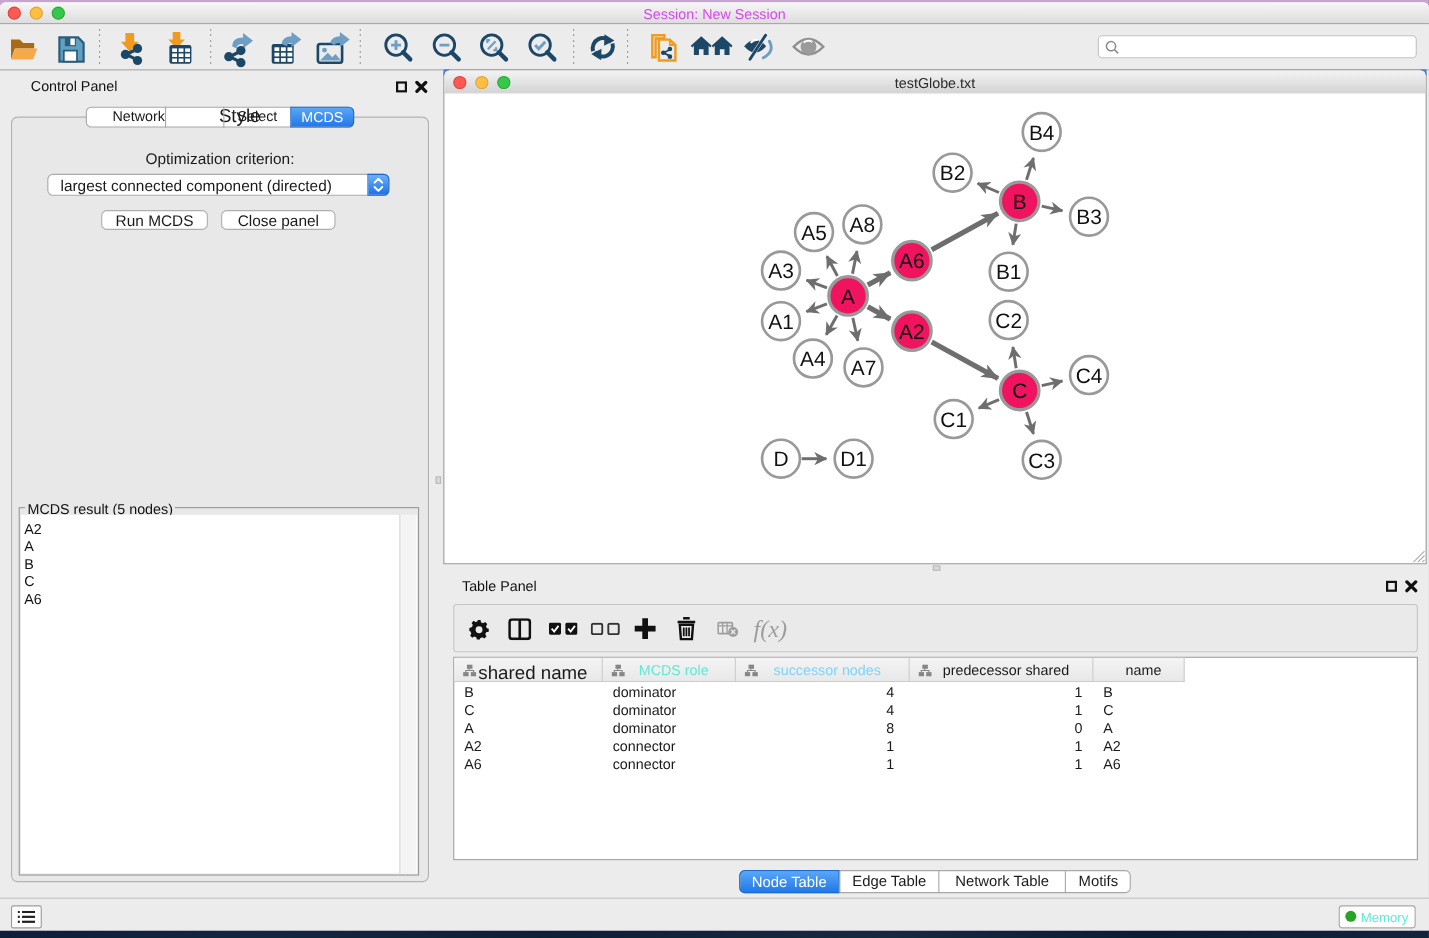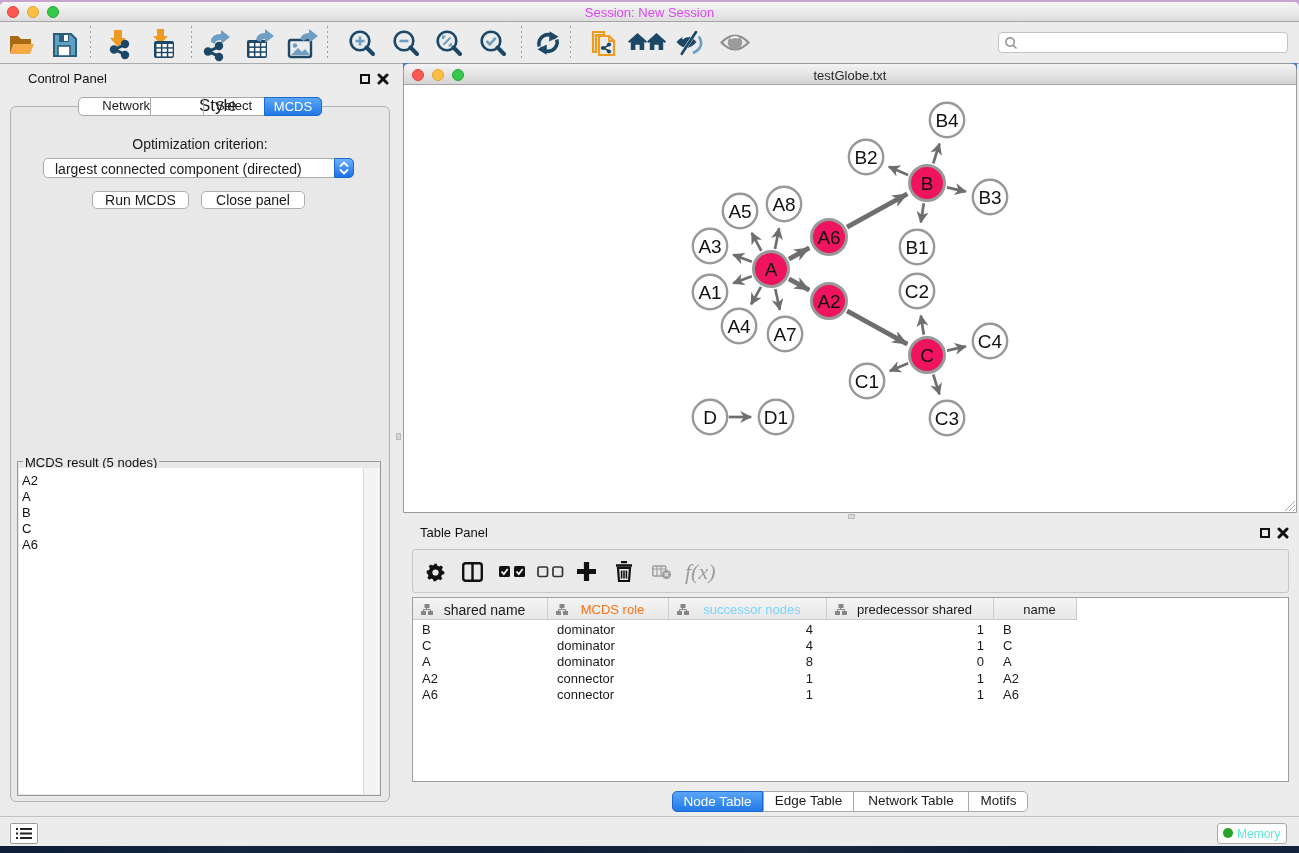--- a/index.html
+++ b/index.html
@@ -325,31 +325,31 @@
 <svg class="abs" style="left:652px;top:564px;" width="20" height="16" viewBox="0 0 20 16">
     <rect x="0.8" y="2" width="13" height="10" rx="1" fill="none" stroke="#9d9d9d" stroke-width="1.5"></rect>
     <path d="M0.8 5 h13 M5 2 v10 M9 2 v10" stroke="#9d9d9d" stroke-width="1.2"></path>
     <circle cx="14.5" cy="10.5" r="4.5" fill="#9d9d9d"></circle>
     <path d="M12.6 8.6 l3.8 3.8 M16.4 8.6 l-3.8 3.8" stroke="#eaeaea" stroke-width="1.3"></path>
   </svg>
 <div class="abs" style="left:685px;top:559px;font-family:'Liberation Serif',serif;font-style:italic;font-size:22px;color:#9d9d9d;">f(x)</div>
 <div class="abs" style="left:412px;top:597px;width:877px;height:185px;background:#fff;border:1px solid #9e9e9e;box-sizing:border-box;"></div>
 <div class="abs" style="left:413px;top:598px;width:664px;height:22px;background:linear-gradient(#f4f4f4,#e8e8e8);border-bottom:1px solid #cdcdcd;box-sizing:border-box;"></div>
 <div class="abs" style="left:413px;top:598px;width:135px;height:22px;border-right:1px solid #cdcdcd;box-sizing:border-box;"></div>
-<div class="abs" style="left:421px;top:602px;width:127px;text-align:center;font-size:14px;color:#1a1a1a;">shared name</div>
+<div class="abs" style="left:421px;top:602px;width:127px;text-align:center;font-size:17px;color:#1a1a1a;">shared name</div>
 <svg class="abs" style="left:421px;top:604px;" width="12" height="11" viewBox="0 0 12 11">
     <g fill="#868686">
       <rect x="3.5" y="0" width="5" height="4"></rect>
       <rect x="0" y="7" width="5" height="4"></rect>
       <rect x="7" y="7" width="5" height="4"></rect>
       <path d="M5.5 4 v2 M2.5 7 v-1.5 h7 V7" stroke="#868686" fill="none" stroke-width="1"></path>
     </g>
   </svg>
 <div class="abs" style="left:548px;top:598px;width:121px;height:22px;border-right:1px solid #cdcdcd;box-sizing:border-box;"></div>
-<div class="abs" style="left:556px;top:602px;width:113px;text-align:center;font-size:13px;color:#f97316;">MCDS role</div>
+<div class="abs" style="left:556px;top:602px;width:113px;text-align:center;font-size:13px;color:#5eead4;">MCDS role</div>
 <svg class="abs" style="left:556px;top:604px;" width="12" height="11" viewBox="0 0 12 11">
     <g fill="#868686">
       <rect x="3.5" y="0" width="5" height="4"></rect>
       <rect x="0" y="7" width="5" height="4"></rect>
       <rect x="7" y="7" width="5" height="4"></rect>
       <path d="M5.5 4 v2 M2.5 7 v-1.5 h7 V7" stroke="#868686" fill="none" stroke-width="1"></path>
     </g>
   </svg>
 <div class="abs" style="left:669px;top:598px;width:158px;height:22px;border-right:1px solid #cdcdcd;box-sizing:border-box;"></div>
 <div class="abs" style="left:677px;top:602px;width:150px;text-align:center;font-size:13px;color:#7dd3fc;">successor nodes</div>

